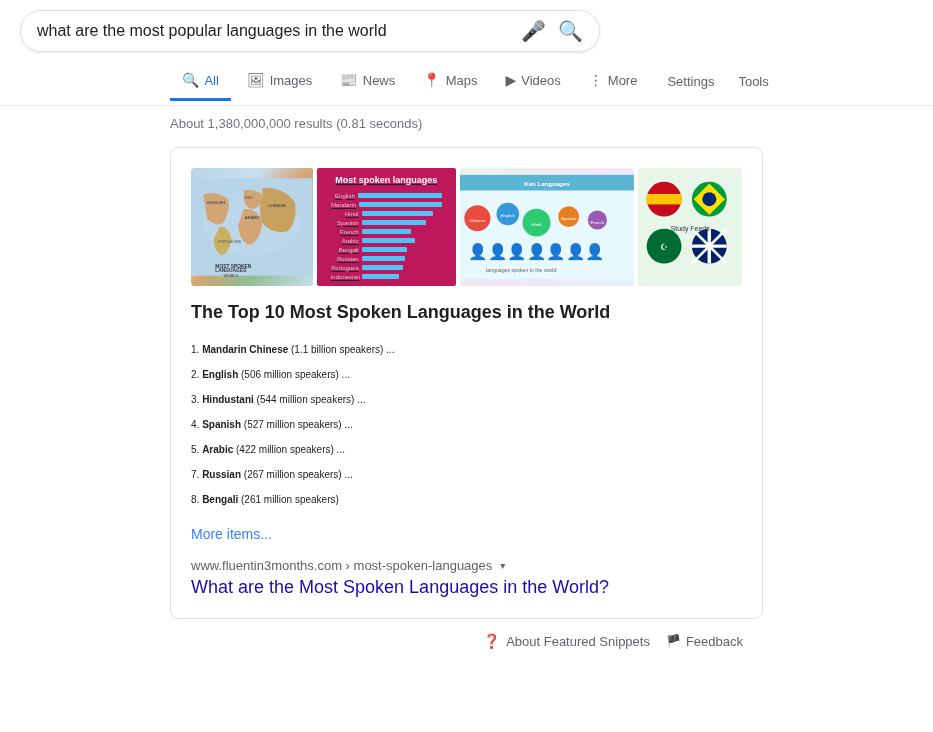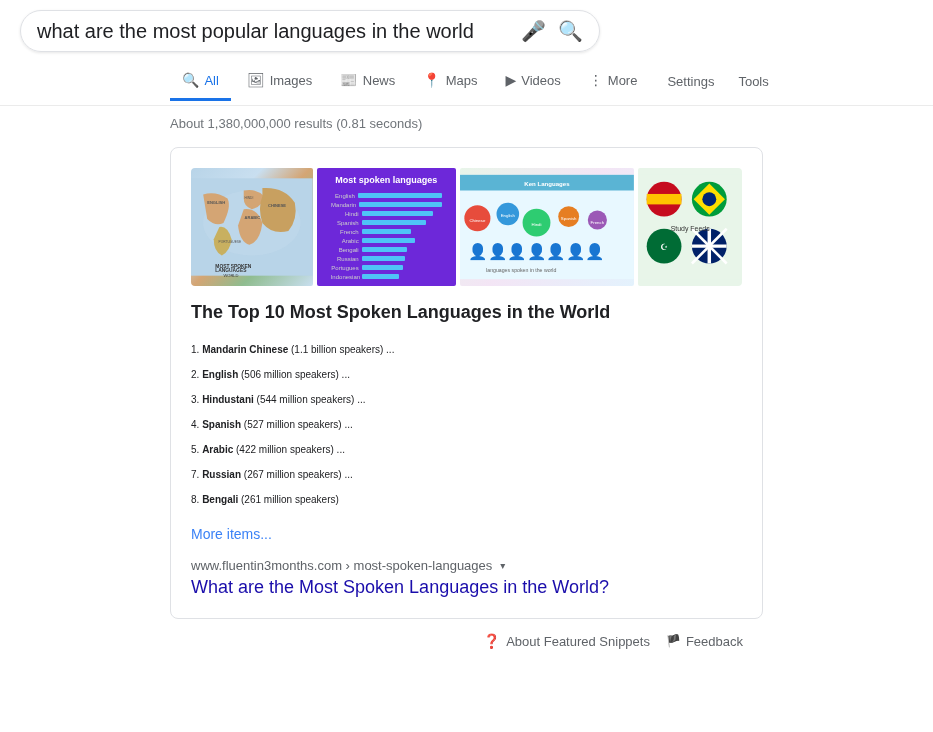--- a/index.html
+++ b/index.html
@@ -10,21 +10,21 @@
     .logo { display: flex; align-items: center; margin-right: 10px; }
     .logo-text { font-size: 28px; font-weight: 700; letter-spacing: -1px; }
     .logo-g { color: #4285f4; }
     .logo-o1 { color: #ea4335; }
     .logo-o2 { color: #fbbc05; }
     .logo-g2 { color: #4285f4; }
     .logo-l { color: #34a853; }
     .logo-e { color: #ea4335; }
 
     .search-bar { display: flex; align-items: center; border: 1px solid #dfe1e5; border-radius: 24px; padding: 8px 16px; width: 580px; gap: 10px; box-shadow: 0 1px 3px rgba(0,0,0,0.1); }
-    .search-input { border: none; outline: none; font-size: 20px; flex: 1; color: #202124; }
+    .search-input { border: none; outline: none; font-size: 16px; flex: 1; color: #202124; }
     .search-icons { display: flex; align-items: center; gap: 12px; }
     .mic-icon { color: #4285f4; font-size: 20px; cursor: pointer; }
     .search-icon { color: #4285f4; font-size: 20px; cursor: pointer; }
 
     
     .nav { display: flex; align-items: center; padding: 4px 170px; border-bottom: 1px solid #ebebeb; margin-top: 6px; gap: 4px; }
     .nav-item { display: flex; align-items: center; gap: 5px; padding: 10px 12px; color: #5f6368; font-size: 13px; cursor: pointer; text-decoration: none; border-bottom: 3px solid transparent; white-space: nowrap; }
     .nav-item.active { color: #1a73e8; border-bottom: 3px solid #1a73e8; }
     .nav-icon { font-size: 14px; }
     .nav-divider { flex: 1; }
@@ -35,21 +35,21 @@
     .results-area { padding: 10px 170px; }
     .results-count { color: #70757a; font-size: 13px; margin-bottom: 16px; }
 
     
     .featured-snippet { border: 1px solid #dfe1e5; border-radius: 8px; padding: 20px; max-width: 650px; }
 
     
     .images-row { display: flex; gap: 4px; margin-bottom: 16px; height: 118px; overflow: hidden; border-radius: 4px; }
     .img-placeholder { background: #e0e0e0; flex: 1; border-radius: 2px; overflow: hidden; position: relative; display: flex; align-items: center; justify-content: center; }
     .img-placeholder.map { background: linear-gradient(135deg, #b8d4e8 0%, #c9dff0 30%, #d4a574 50%, #8fbc8f 70%, #c9dff0 100%); flex: 1.4; }
-    .img-placeholder.chart { background: #6d28d9; flex: 1.6; }
+    .img-placeholder.chart { background: #be185d; flex: 1.6; text-decoration: underline; }
     .img-placeholder.infographic { background: linear-gradient(135deg, #e8f5e9, #f3e5f5, #e3f2fd); flex: 2; }
     .img-placeholder.flags { background: #e8f5e9; flex: 1.2; }
     .chart-title { color: #fff; font-size: 9px; text-align: center; padding: 4px; font-weight: bold; }
     .chart-bars { display: flex; flex-direction: column; gap: 3px; padding: 4px 8px; width: 100%; }
     .chart-bar-row { display: flex; align-items: center; gap: 3px; }
     .chart-bar-label { color: #ccc; font-size: 6px; width: 28px; text-align: right; }
     .chart-bar { height: 5px; background: #4fc3f7; border-radius: 1px; }
 
     
     .snippet-title { font-size: 18px; font-weight: 700; margin-bottom: 14px; color: #202124; }

